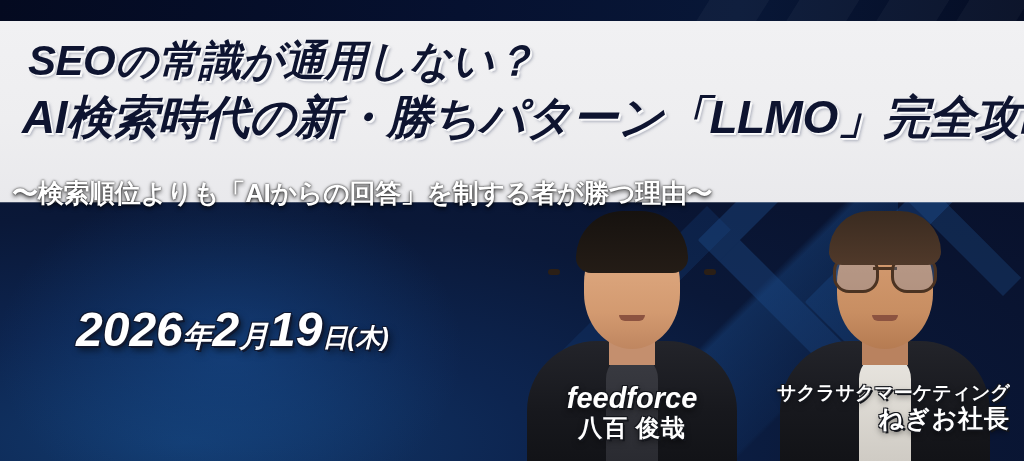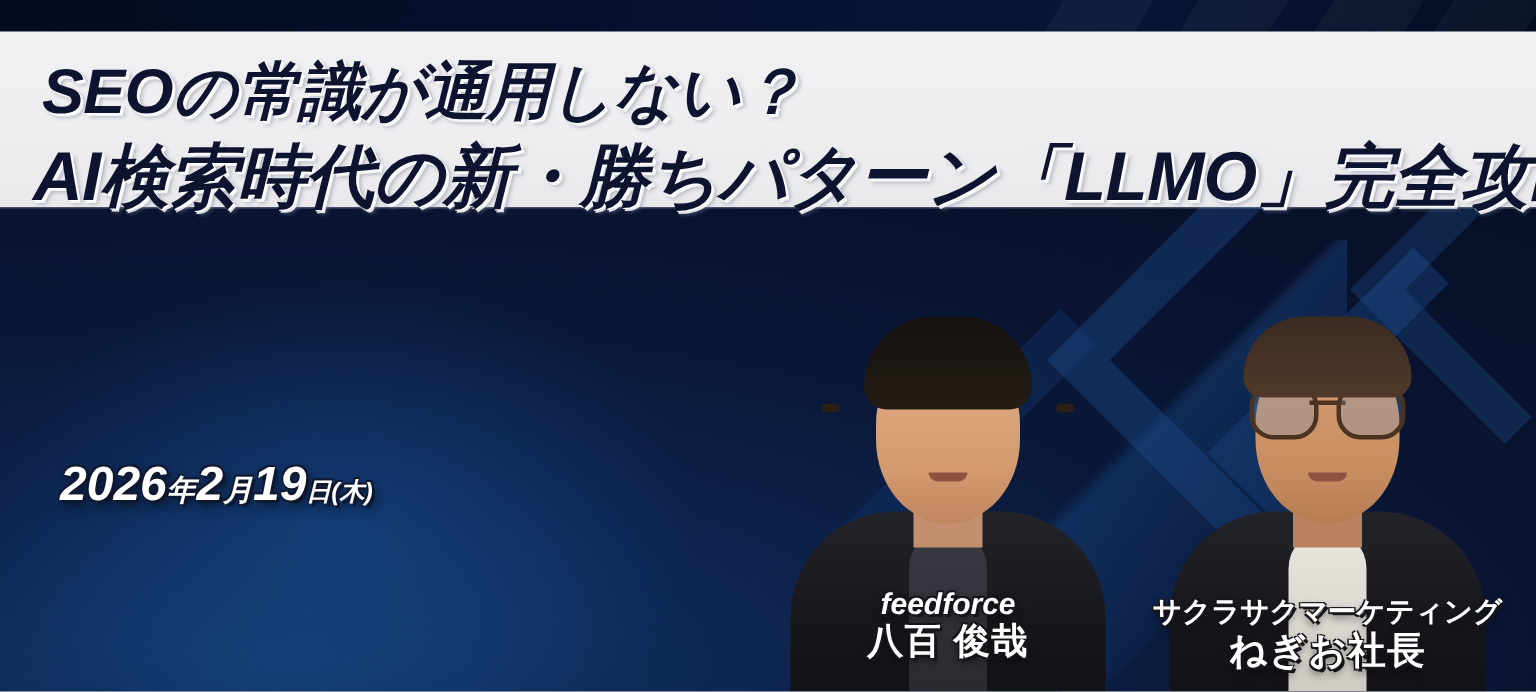--- a/index.html
+++ b/index.html
@@ -65,21 +65,21 @@
     position: absolute;
     left: -80px; bottom: -120px;
     width: 620px; height: 460px;
     background: radial-gradient(closest-side, rgba(26,84,156,0.45), rgba(26,84,156,0.0) 75%);
   }
 
   
   .title-band {
     position: absolute;
     left: 0; top: 21px;
-    width: 1024px; height: 117px;
+    width: 1024px; height: 181px;
     background: linear-gradient(180deg, #f1f1f3 0%, #eeeef0 55%, #e9e9ec 100%);
     box-shadow: 0 1px 0 rgba(255,255,255,0.25);
   }
   .title-line {
     position: absolute;
     left: 28px;
     white-space: nowrap;
     font-weight: 900;
     font-style: italic;
     color: #0e1430;
@@ -112,21 +112,21 @@
     font-style: italic;
     font-weight: 900;
     text-shadow:
       2px 2px 0 #10182f,
       -1px -1px 0 #10182f,
       1px -1px 0 #10182f,
       -1px 1px 0 #10182f,
       3px 4px 7px rgba(0,0,0,0.6);
   }
   .date-row { white-space: nowrap; line-height: 1.0; display: block; }
-  .date-row.r1 { font-size: 32px; }
+  .date-row.r1 { font-size: 48px; margin-left: 36px; }
   .date-row.r2 { font-size: 56px; margin-top: 6px; }
   .big  { font-size: 1em; }
   .unit { font-size: 0.62em; }
   .unit-sm { font-size: 0.52em; }
 
   
   .speaker {
     position: absolute;
     bottom: 0;
     overflow: hidden;
@@ -239,25 +239,25 @@
     color: #ffffff;
     z-index: 6;
     text-shadow:
       2px 2px 0 #14161c,
       -1px -1px 0 #14161c,
       1px -1px 0 #14161c,
       -1px 1px 0 #14161c,
       0 3px 6px rgba(0,0,0,0.65);
   }
   .speaker.left .speaker-label  { bottom: 18px; }
-  .speaker.right .speaker-label { bottom: 12px; }
+  .speaker.right .speaker-label { bottom: 28px; text-align: right; }
 
   .sp-org {
     display: block;
-    font-size: 20px;
+    font-size: 29px;
     font-weight: 900;
     font-style: italic;
     line-height: 1.12;
     white-space: nowrap;
   }
   .speaker.right .sp-org { font-size: 19px; font-style: normal; }
   .sp-name {
     display: block;
     font-size: 24px;
     font-weight: 700;
@@ -286,20 +286,21 @@
     <div class="streak" style="left:790px"></div>
     <div class="streak" style="left:880px"></div>
     <div class="streak" style="left:960px"></div>
   </div>
 
   <div class="title-band">
     <div class="title-line l1">SEOの常識が通用しない？</div>
     <div class="title-line l2">AI検索時代の新・勝ちパターン「LLMO」完全攻略</div>
   </div>
 
+  <div class="subtitle">〜検索順位よりも「AIからの回答」を制する者が勝つ理由〜</div>
 
   <div class="date-block">
     <span class="date-row r1"><span class="big">2026</span><span class="unit">年</span><span class="big">2</span><span class="unit">月</span><span class="big">19</span><span class="unit-sm">日</span><span class="unit-sm">(木)</span></span>
   </div>
 
   <div class="speaker left">
     <div class="portrait">
       <div class="p-body"></div>
       <div class="p-shirt"></div>
       <div class="p-neck"></div>

